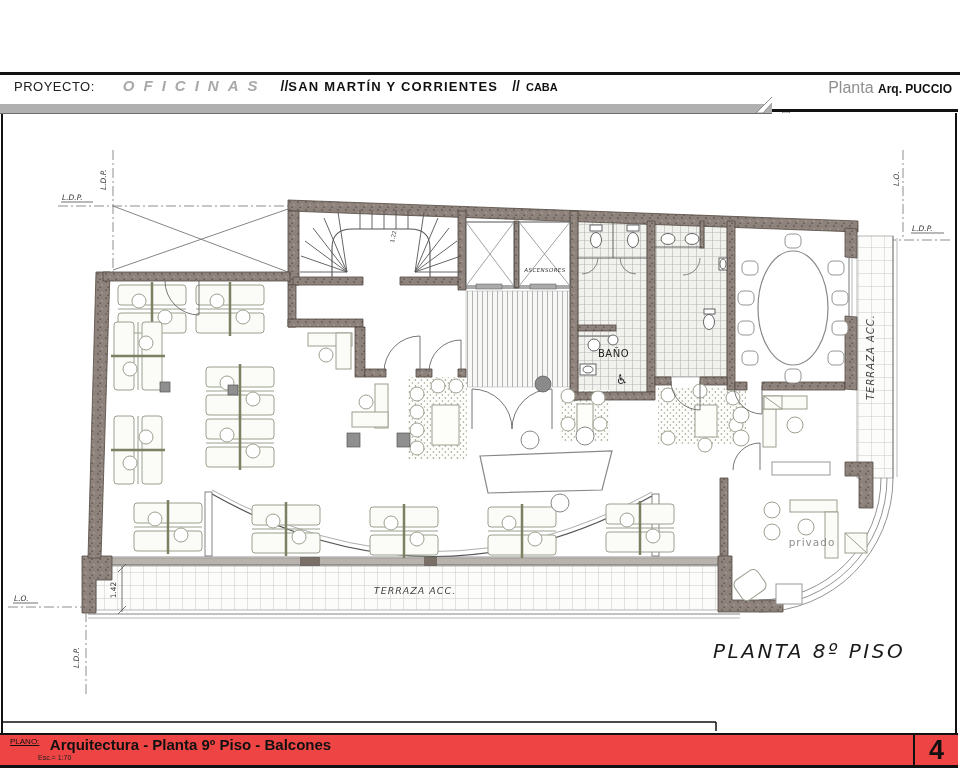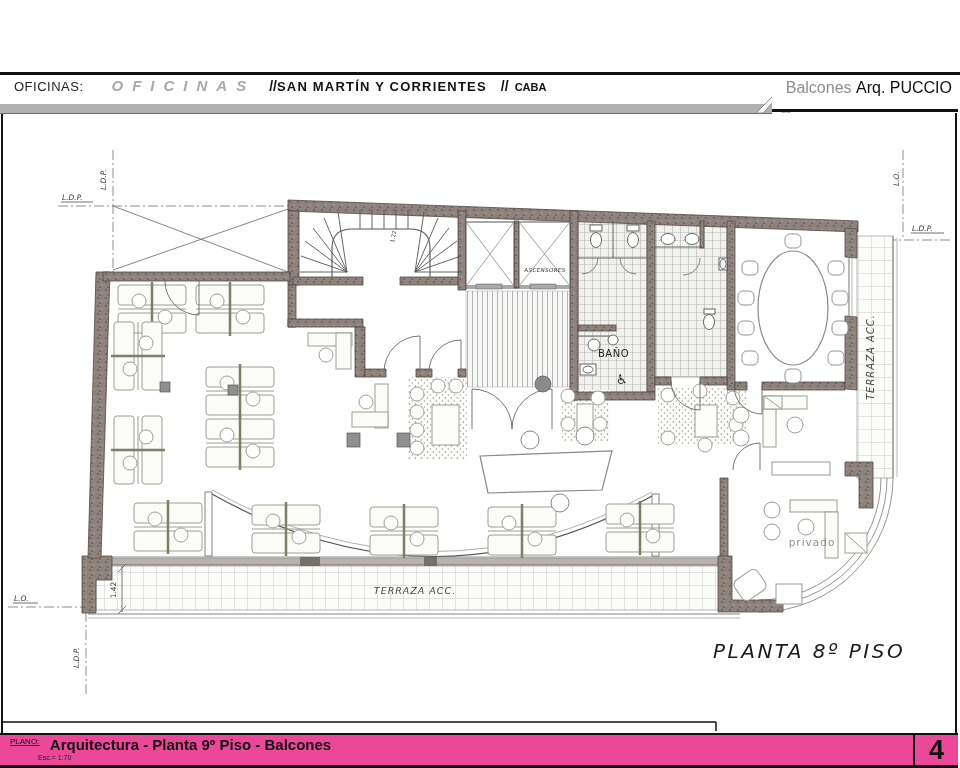--- a/index.html
+++ b/index.html
@@ -13,55 +13,55 @@
   .h-proj{margin-left:14px;font-size:13px;color:#222;letter-spacing:.5px;}
   .h-ofi{margin-left:28px;font-size:15px;font-style:italic;font-weight:bold;color:#a9a9a9;letter-spacing:9px;}
   .h-sep{margin-left:14px;font-size:14px;font-weight:bold;color:#111;}
   .h-loc{font-size:13px;font-weight:bold;color:#111;letter-spacing:1.2px;}
   .h-caba{margin-left:6px;font-size:11px;font-weight:bold;color:#111;}
   #graybar{position:absolute;left:0;top:29px;width:772px;height:9px;background:#b0b0b0;border-bottom:1px solid #6e6e6e;}
   #chev{position:absolute;left:756px;top:21px;width:34px;height:17px;}
   #studio{position:absolute;right:2px;top:4px;width:186px;height:30px;background:#fff;border-bottom:3px solid #111;
           text-align:right;white-space:nowrap;}
   .s-pre{font-size:16px;color:#8f8f8f;}
-  .s-name{font-size:16px;font-weight:normal;color:#111;margin-right:6px;}
+  .s-name{font-size:12px;font-weight:bold;color:#111;margin-right:6px;}
   
-  #ftr{position:absolute;left:0;top:733px;width:958px;height:30px;border-top:2px solid #111;border-bottom:3px solid #111;background:#ec4899;}
+  #ftr{position:absolute;left:0;top:733px;width:958px;height:30px;border-top:2px solid #111;border-bottom:3px solid #111;background:#ef4444;}
   #ftr-left{position:absolute;left:10px;top:1px;}
   .f-plano{font-size:8px;color:#111;text-decoration:underline;vertical-align:6px;}
   .f-title{font-size:15px;font-weight:bold;color:#111;margin-left:6px;}
   .f-esc{position:absolute;left:38px;top:19px;font-size:7px;color:#222;}
   #ftr-numbox{position:absolute;right:0;top:0;width:43px;height:30px;border-left:2px solid #111;
               display:flex;align-items:center;justify-content:center;}
   .f-num{font-size:27px;font-weight:bold;color:#111;line-height:1;}
   svg text{font-family:"DejaVu Sans","Liberation Sans",sans-serif;}
 </style>
 </head>
 <body>
 
 <div id="sheet">
 
   <div class="edge" style="left:1px;top:72px;width:2px;height:694px;"></div>
   <div class="edge" style="left:955px;top:72px;width:2px;height:694px;"></div>
 
   <div id="hdr">
     <div id="hdr-row">
-      <span class="h-proj">OFICINAS:</span>
+      <span class="h-proj">PROYECTO:</span>
       <span class="h-ofi">OFICINAS</span>
       <span class="h-sep">//</span>
       <span class="h-loc">SAN MARTÍN Y CORRIENTES</span>
       <span class="h-sep">//</span>
       <span class="h-caba">CABA</span>
     </div>
     <div id="graybar"></div>
     <svg id="chev" viewBox="0 0 34 17">
       <polygon points="0,17 17,0 34,17 27,17 17,6 7,17" fill="#fff" stroke="#8a8a8a" stroke-width="1"></polygon>
     </svg>
     <div id="studio">
-      <span class="s-pre">Balcones</span>
+      <span class="s-pre">Planta</span>
       <span class="s-name">Arq. PUCCIO</span>
     </div>
   </div>
 
   <svg style="position:absolute;left:0;top:110px;" width="960" height="622" viewBox="0 110 960 622">
     <defs>
       <pattern id="wallpat" width="8" height="8" patternUnits="userSpaceOnUse">
         <rect width="8" height="8" fill="#8e827c"></rect>
         <circle cx="2" cy="2" r="1.1" fill="#6c605a"></circle>
         <circle cx="6" cy="5" r="1.1" fill="#a2968f"></circle>

